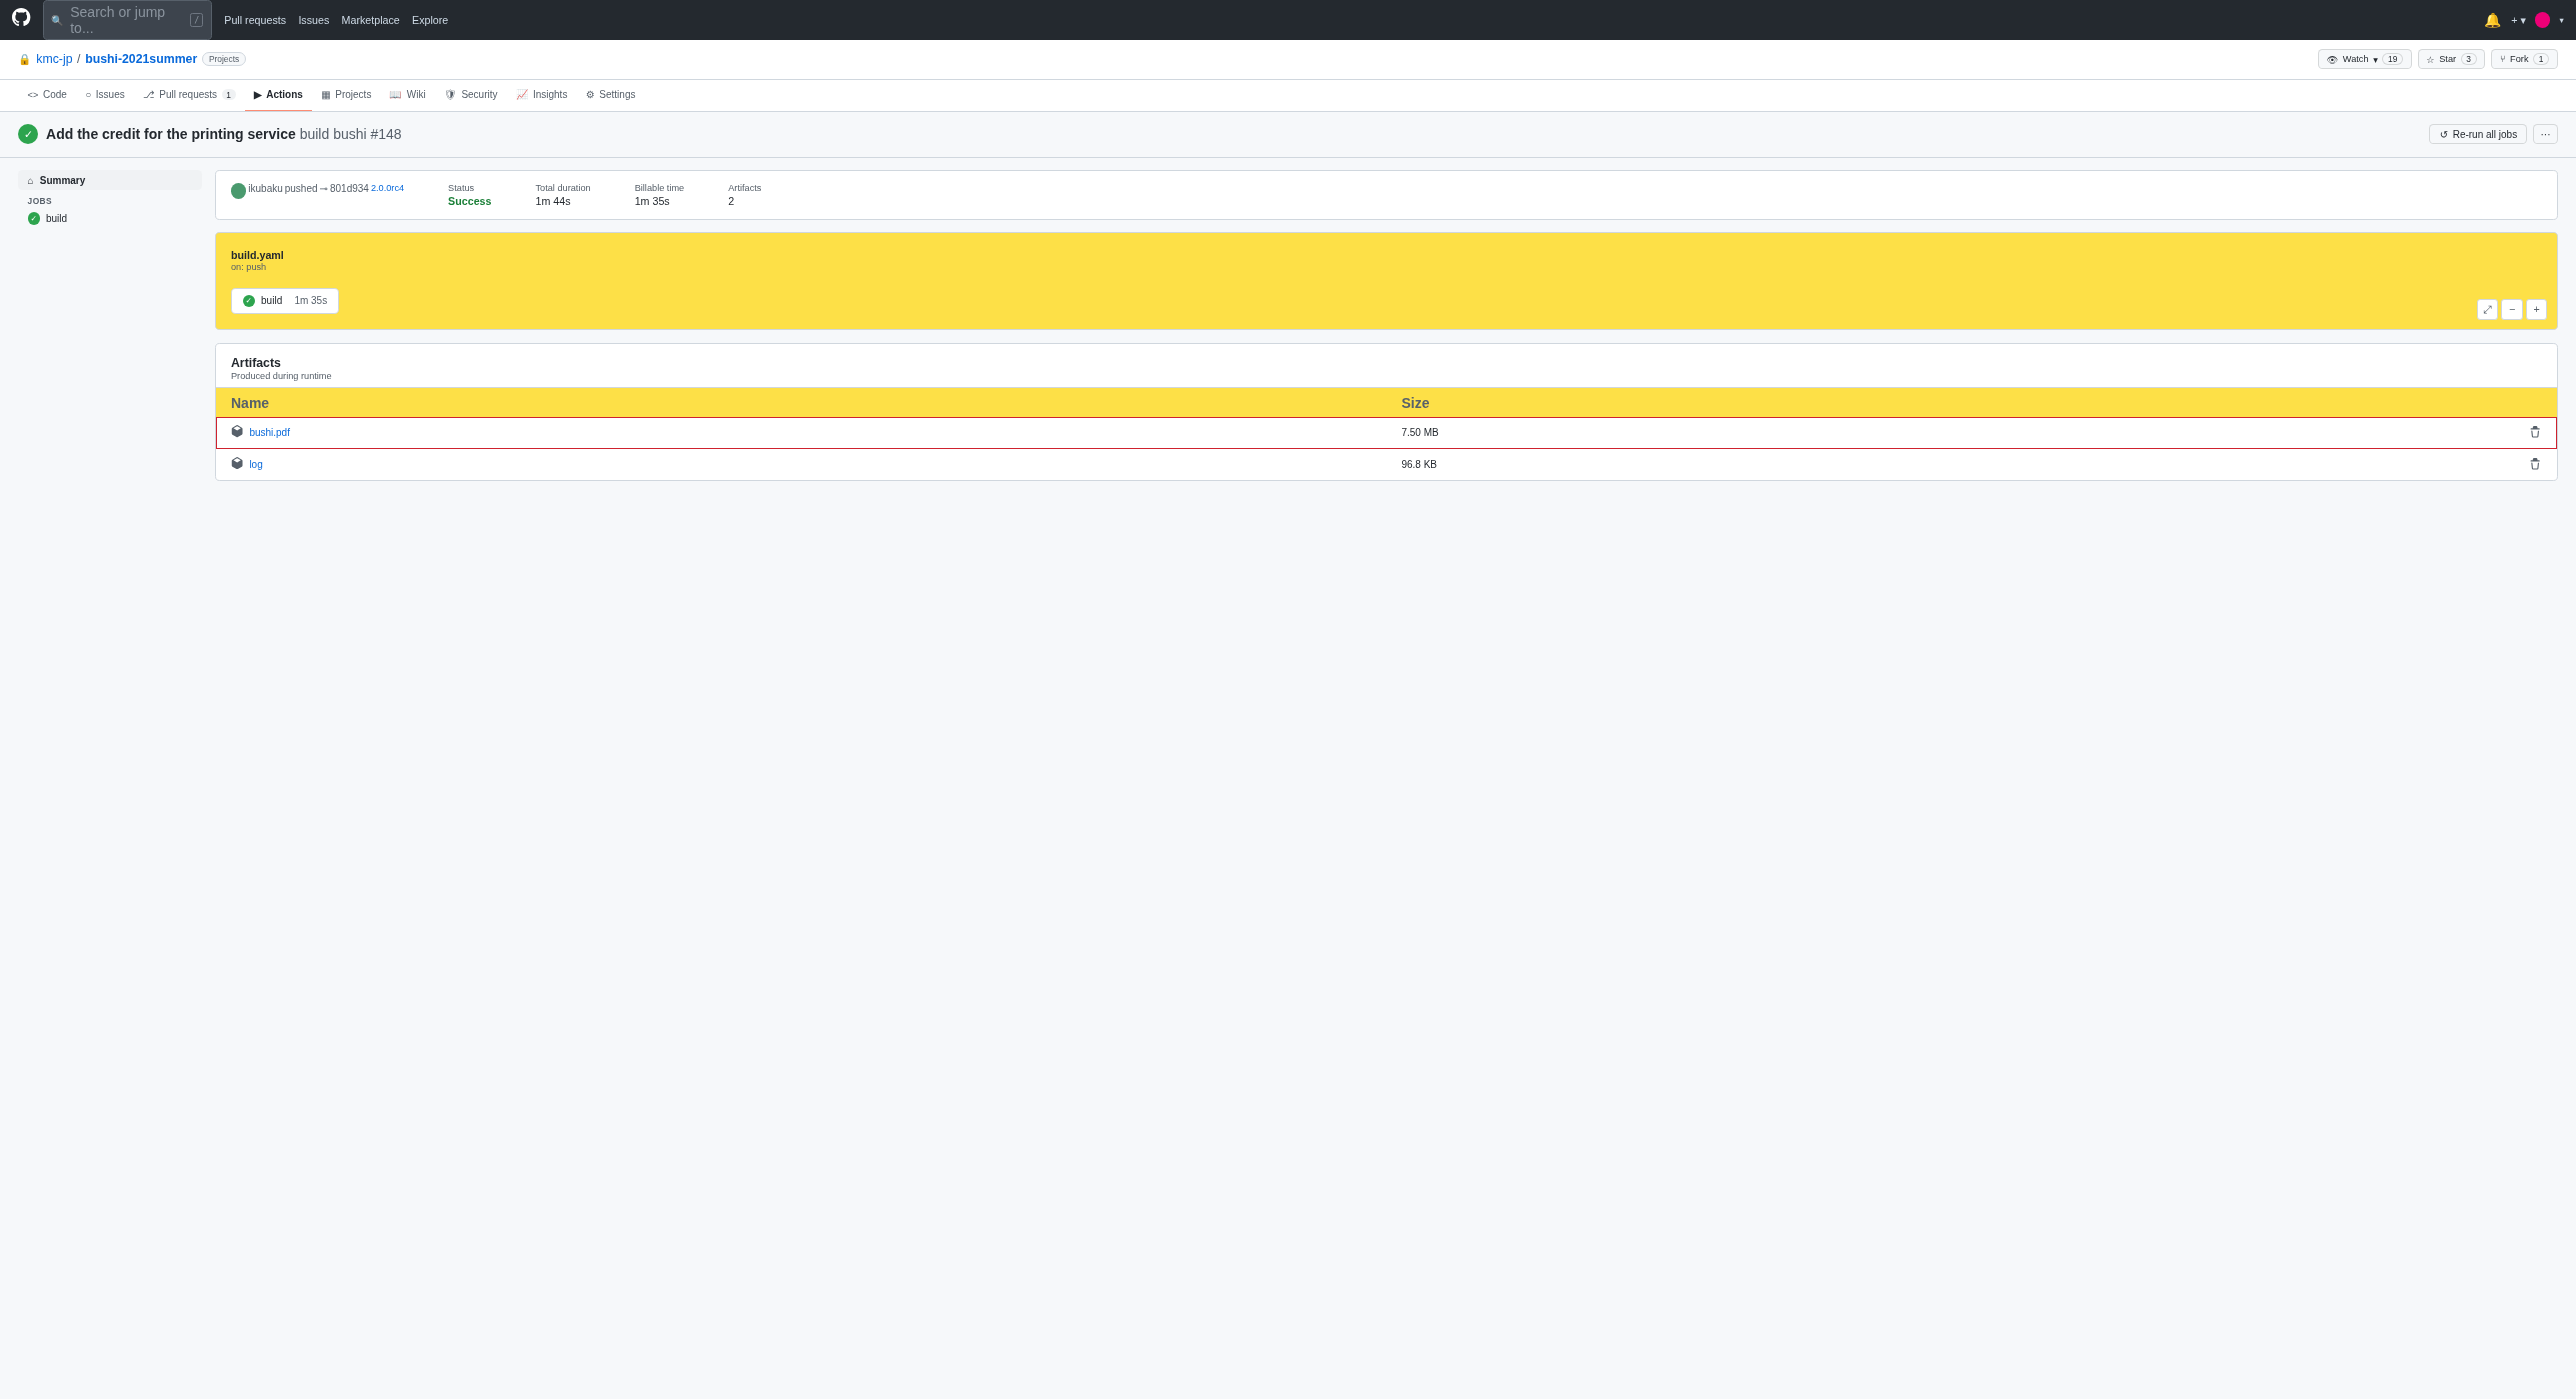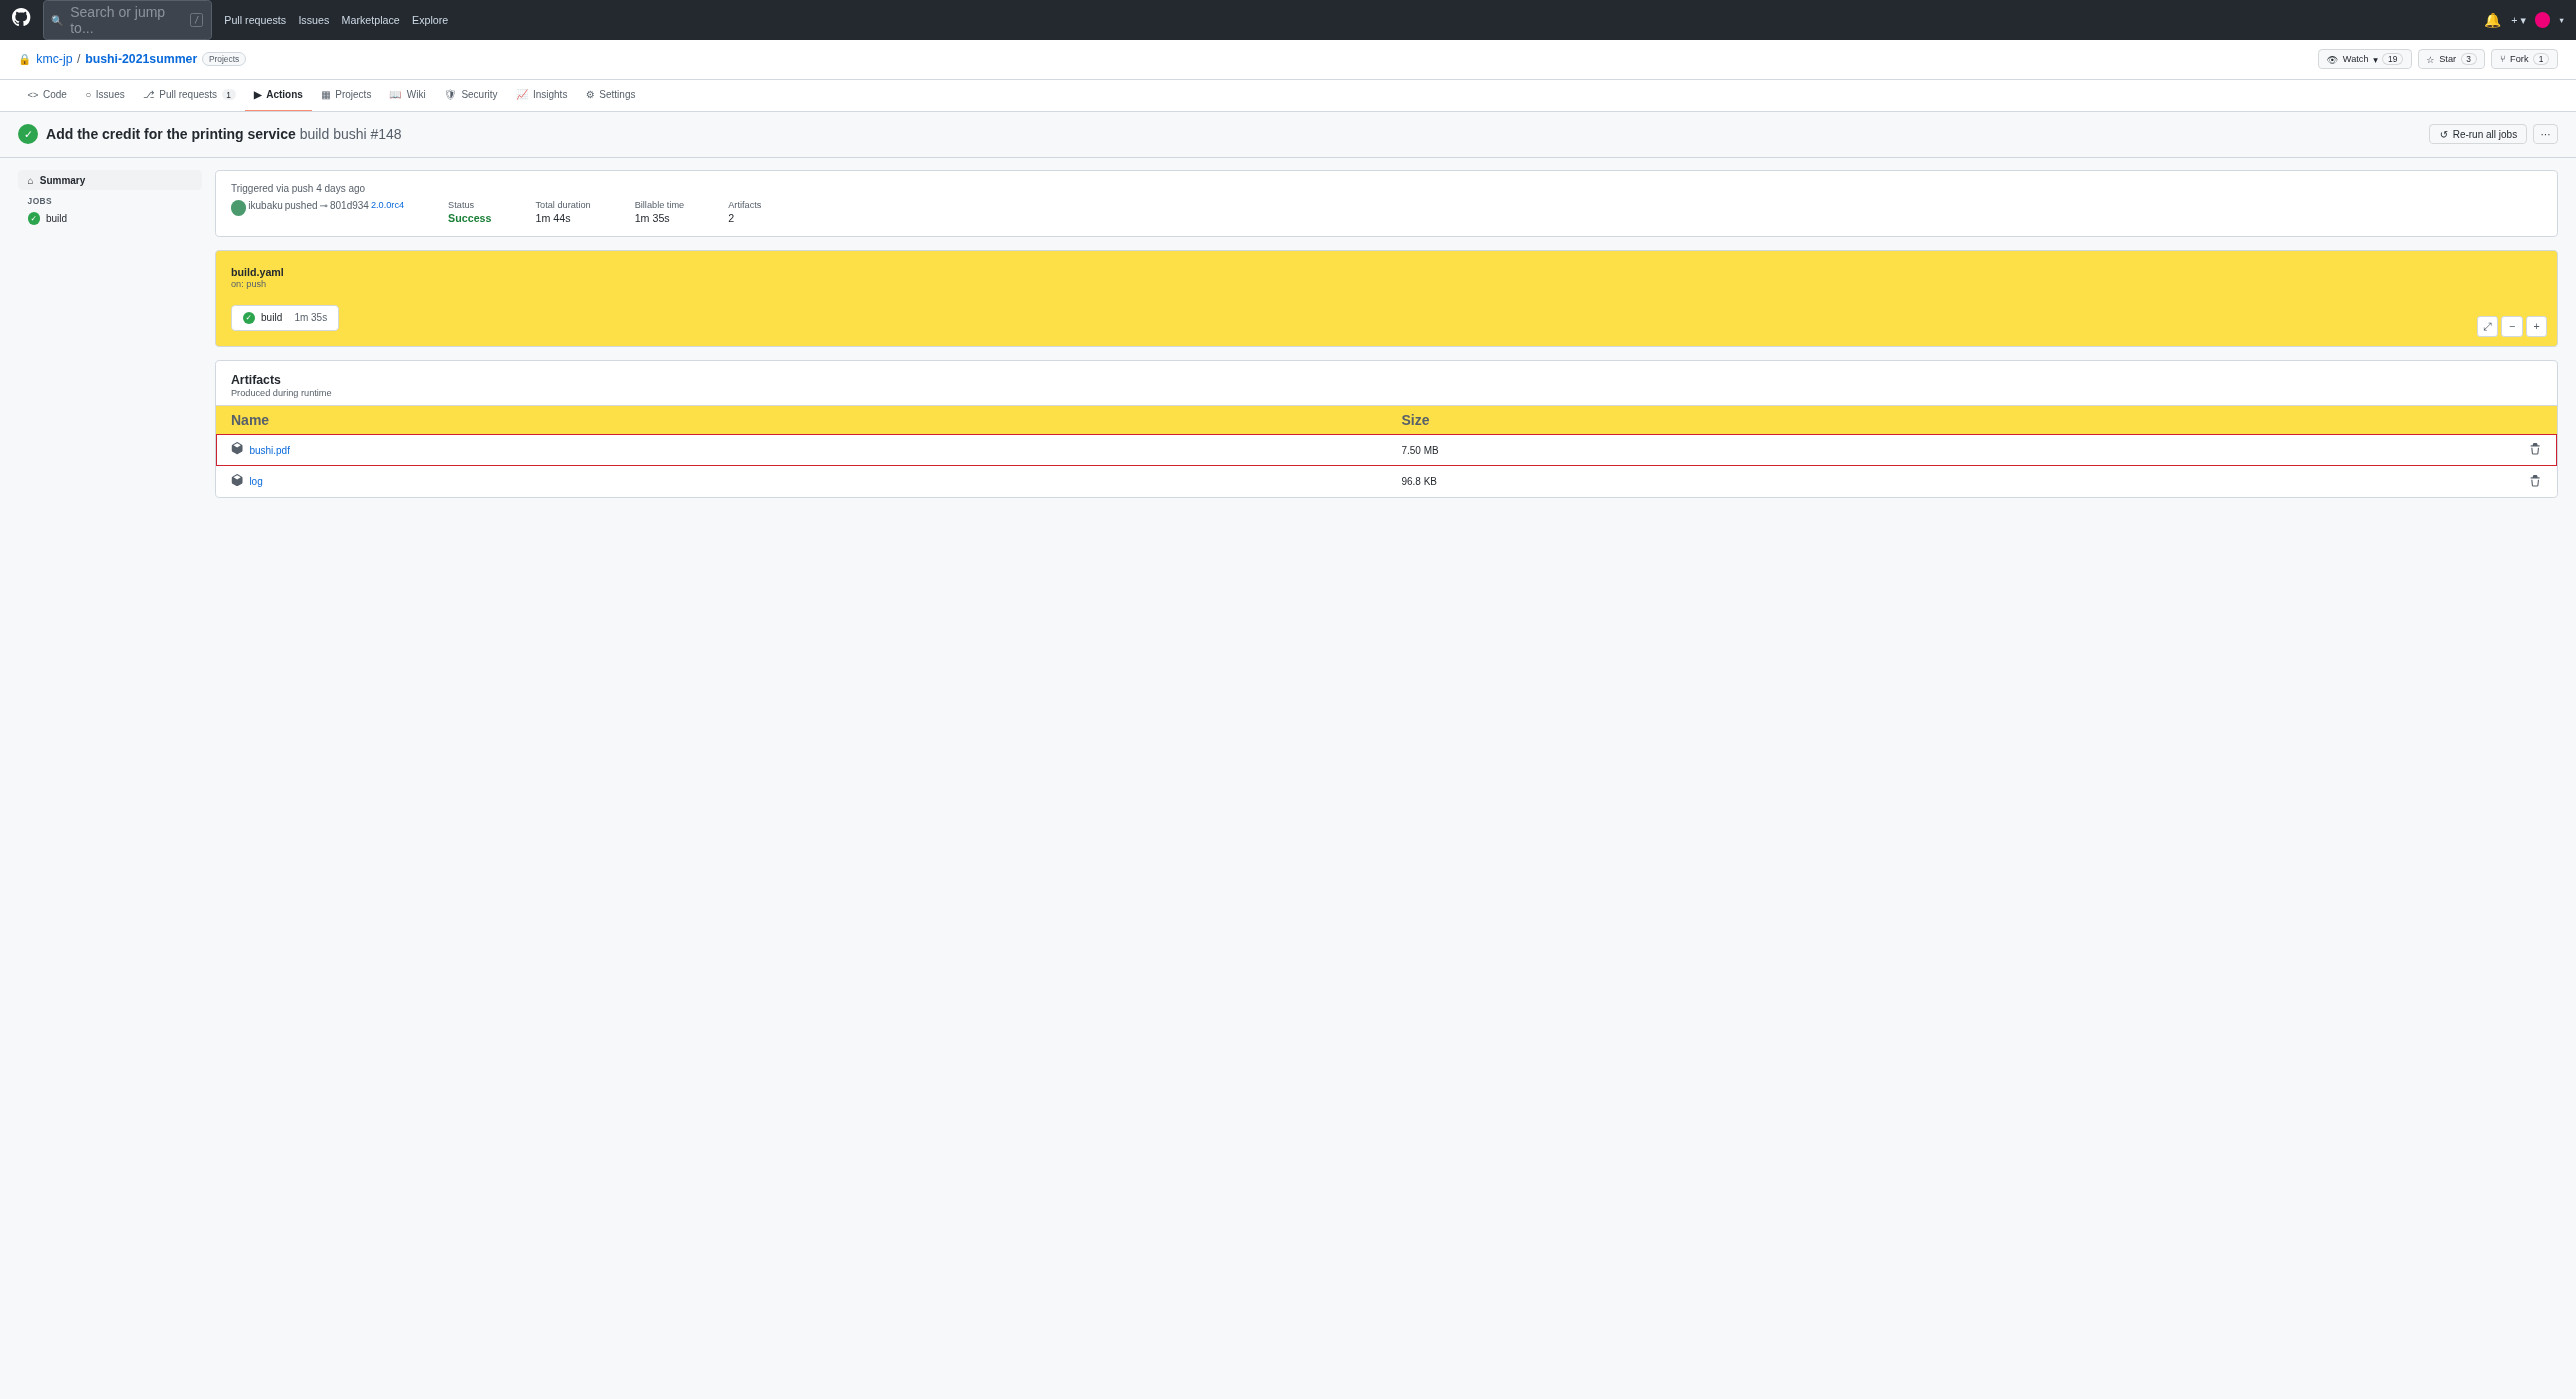--- a/index.html
+++ b/index.html
@@ -506,23 +506,20 @@
     <div class="sidebar-section-label">Jobs</div>
     <div class="sidebar-job-item">
       <span class="check-circle">✓</span>
       <span>build</span>
     </div>
   </div>
 
   <div class="main-content">
 
     <div class="info-card">
-      <div class="trigger-row">
-        <span>Triggered via push 4 days ago</span>
-      </div>
       <div class="info-card-row">
         <div style="display:flex;gap:2px;font-size:10px;color:#57606a;">
           <span class="pusher-avatar" style="width:15.3px;height:15.3px;border-radius:50%;background:#4a9a6e;display:inline-block;"></span>
           <span style="color:#57606a;">ikubaku</span>
           <span>pushed</span>
           <span>⊸</span>
           <span style="color:#57606a;">801d934</span>
           <a class="commit-ref">2.0.0rc4</a>
         </div>
         <div class="info-item">

